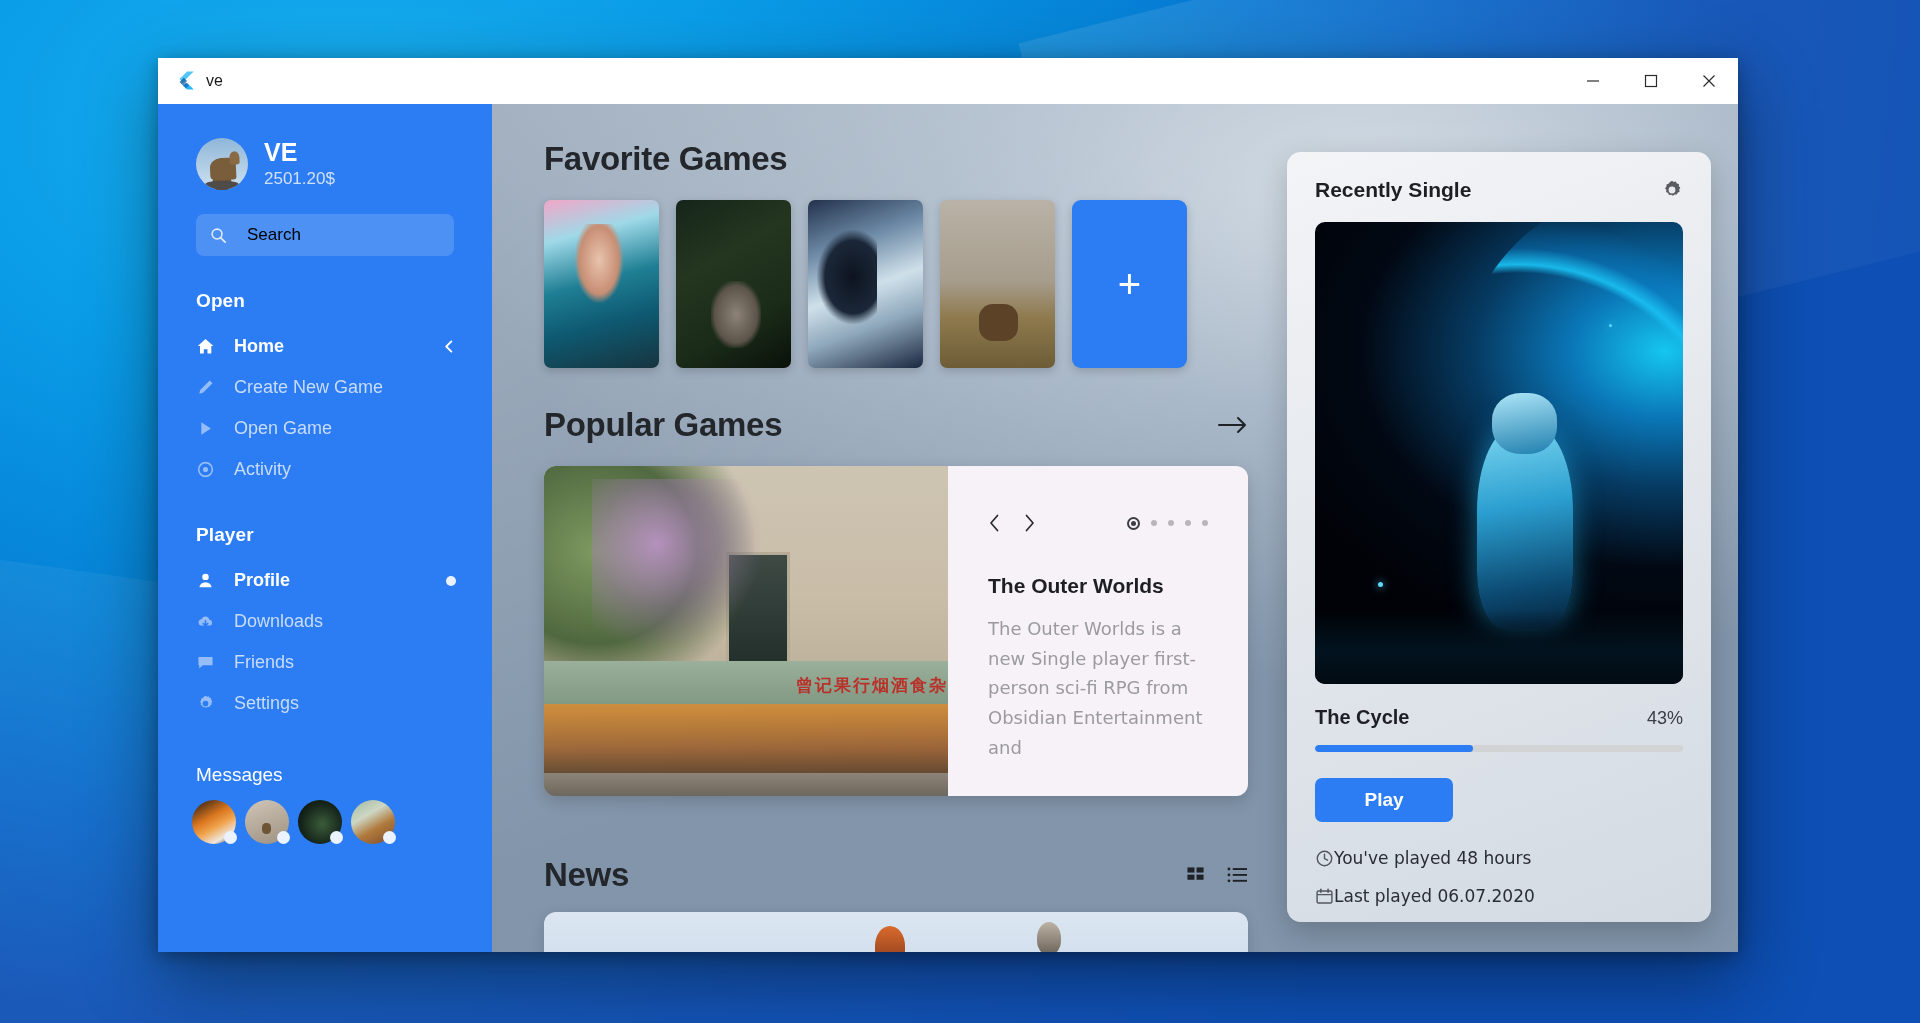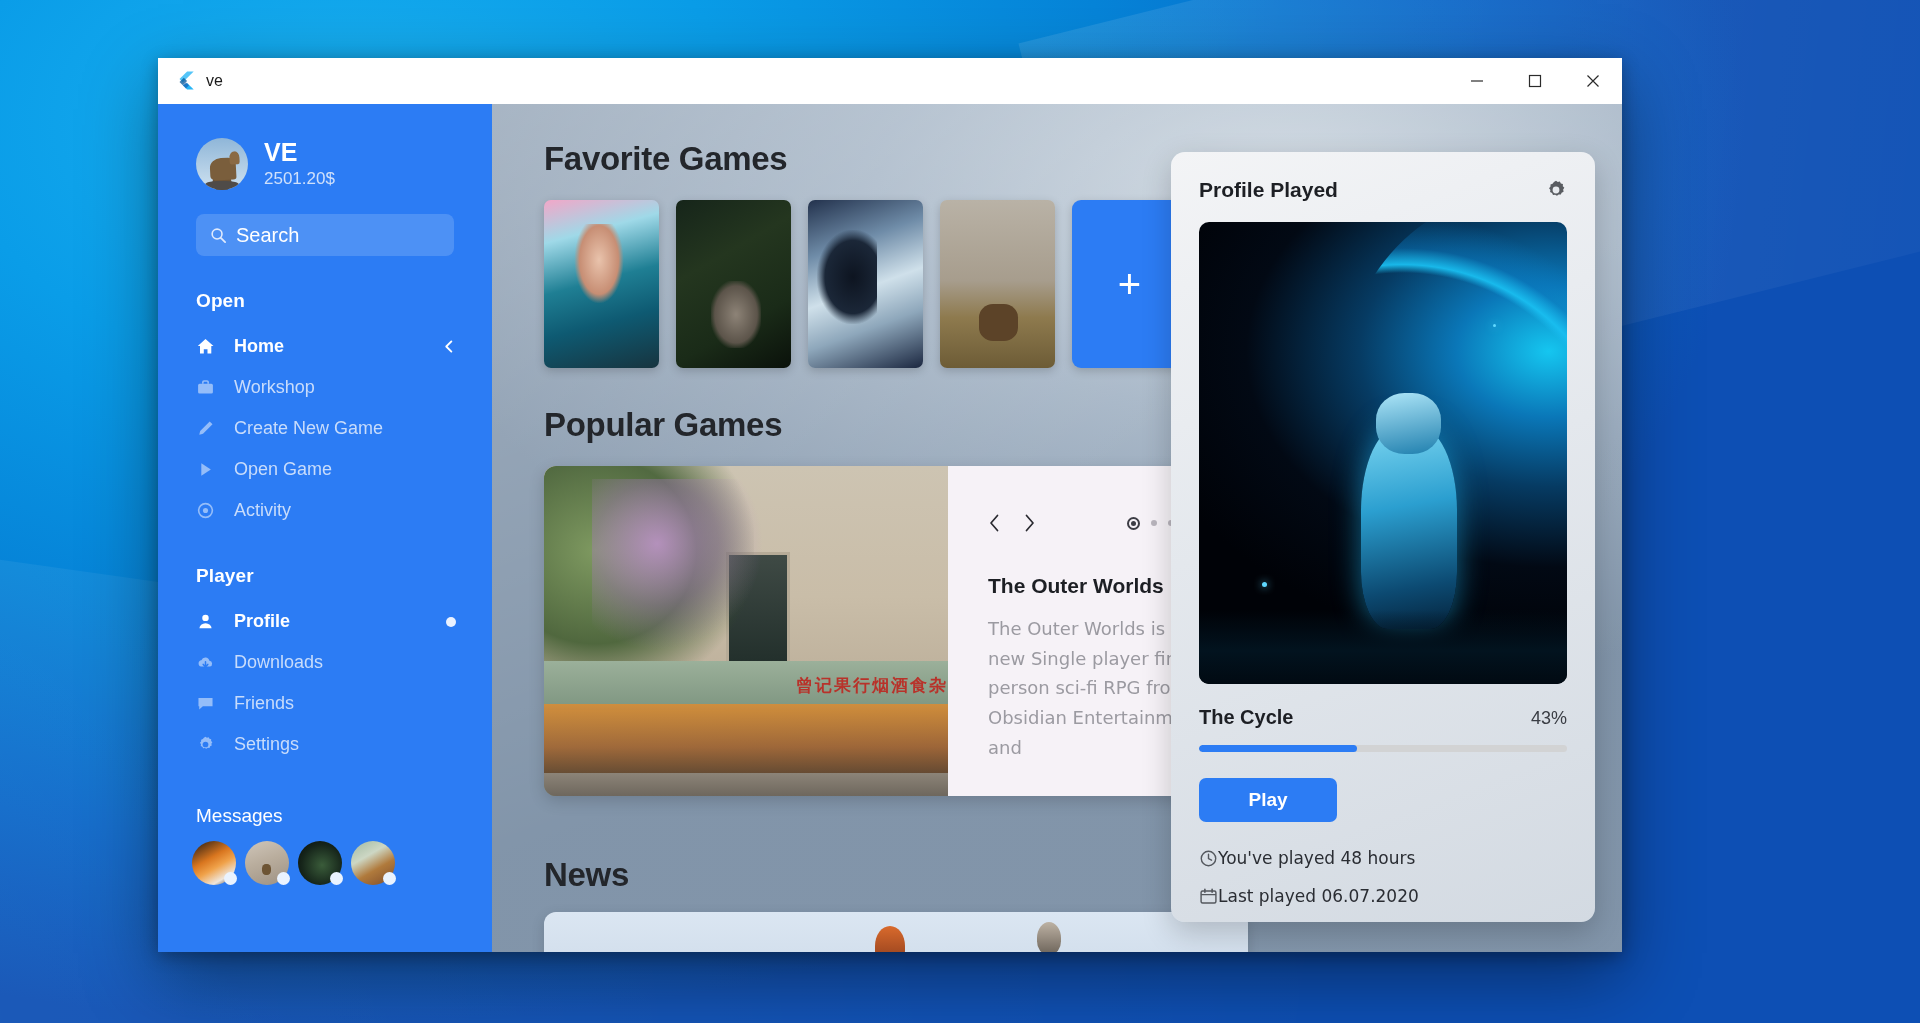--- a/index.html
+++ b/index.html
@@ -19,21 +19,21 @@
     transform: rotate(-14deg); pointer-events: none;
   }
   .desk-streak2 {
     position: absolute; top: 640px; left: -200px; width: 1500px; height: 600px;
     background: linear-gradient(75deg, rgba(255,255,255,0.07), rgba(255,255,255,0));
     transform: rotate(8deg); pointer-events: none;
   }
 
   
   .window {
-    position: absolute; left: 158px; top: 58px; width: 1464px; height: 894px;
+    position: absolute; left: 158px; top: 58px; width: 1580px; height: 894px;
     box-shadow: 0 26px 70px rgba(0,0,0,0.42), 0 4px 16px rgba(0,0,0,0.3);
     background: #fff;
     display: flex; flex-direction: column;
   }
   .titlebar {
     height: 46px; background: #ffffff; display: flex; align-items: center;
     flex: 0 0 46px; position: relative;
   }
   .tb-logo { margin-left: 16px; width: 22px; height: 22px; position: relative; }
   .tb-title { margin-left: 10px; font-size: 16px; color: #1b1b1b; }
@@ -72,21 +72,21 @@
     background:#4f4b48; border-radius: 40% 40% 0 0;
   }
   .prof-txt { margin-left: 16px; }
   .prof-name { font-size: 25px; font-weight: 600; letter-spacing: .2px; line-height: 1.1; }
   .prof-bal { font-size: 17px; color: #cfe0fb; margin-top: 2px; }
 
   .search-box {
     margin: 24px 38px 0 38px; height: 42px; background: rgba(255,255,255,0.16);
     border-radius: 8px; display: flex; align-items: center; padding: 0 14px;
   }
-  .search-box .ph { margin-left: 9px; font-size: 20px; color: #ffffff; }
+  .search-box .ph { margin-left: 20px; font-size: 17px; color: #000000; }
 
   .sec-title {
     margin: 34px 0 14px 38px; font-size: 19px; font-weight: 700; letter-spacing: .1px;
   }
   .nav-item {
     height: 41px; display: flex; align-items: center; padding-left: 38px;
     position: relative; cursor: pointer;
   }
   .nav-item .ico { width: 26px; display: flex; align-items: center; justify-content: flex-start; opacity: .72; }
   .nav-item .lbl { margin-left: 12px; font-size: 18px; color: #c8dcfb; }
@@ -337,29 +337,20 @@
             </svg>
         </span>
         <span class="lbl">Home</span>
         <span class="nav-right">
           <svg width="13" height="13" viewBox="0 0 14 14">
               <path d="M9 1.5 L3.5 7 L9 12.5" fill="none" stroke="#ffffff" stroke-width="2" stroke-linecap="round" stroke-linejoin="round"></path>
             </svg>
         </span>
       </div>
 
-      <div class="nav-item">
-        <span class="ico">
-          <svg width="19" height="19" viewBox="0 0 20 20">
-            <rect x="2.2" y="6" width="15.6" height="10.4" rx="1.6" fill="#bdd6fb"></rect>
-            <path d="M7.2 6 V4.4 a1.2 1.2 0 0 1 1.2-1.2 h3.2 a1.2 1.2 0 0 1 1.2 1.2 V6" fill="none" stroke="#bdd6fb" stroke-width="1.7"></path>
-          </svg>
-        </span>
-        <span class="lbl">Workshop</span>
-      </div>
 
       <div class="nav-item">
         <span class="ico">
           <svg width="19" height="19" viewBox="0 0 20 20">
             <path d="M14.4 2.6 l3 3 L7.4 15.6 l-4 1 1-4 Z" fill="#bdd6fb"></path>
           </svg>
         </span>
         <span class="lbl">Create New Game</span>
       </div>
 
@@ -540,21 +531,21 @@
 
           <span class="balloon" style="left:47%; top:12%; width:30px; height:40px; background:linear-gradient(#d96a2c,#8a3b1c);"></span>
           <span class="balloon" style="left:70%; top:8%; width:24px; height:32px; background:linear-gradient(#bdb2a4,#6e655b);"></span>
           <span class="balloon" style="left:93%; top:42%; background:linear-gradient(#a9b4c2,#69727f);"></span>
 
         </div>
       </div>
 
       <div class="right-panel">
         <div class="rp-head">
-          <div class="rp-title">Profile Played</div>
+          <div class="rp-title">Recently Single</div>
           <div class="rp-gear">
             <svg width="22" height="22" viewBox="0 0 20 20">
               <path d="M10 1.6 l1.6 1.2 1.9-.5 .9 1.7 1.9 .5 -.1 2.0 1.4 1.4 -1.1 1.7 .4 1.9 -1.8 .9 -.7 1.8 -2-.2 -1.5 1.3 -1.7-1 -1.9 .3 -.9-1.8 -1.8-.9 .3-1.9 -1.2-1.6 1.3-1.5 0-2 1.9-.6 1.2-1.6Z" fill="#595c61"></path>
               <circle cx="10" cy="10" r="3.1" fill="#e7eaee"></circle>
             </svg>
           </div>
         </div>
 
         <div class="rp-art">
           <div class="limb"></div>

